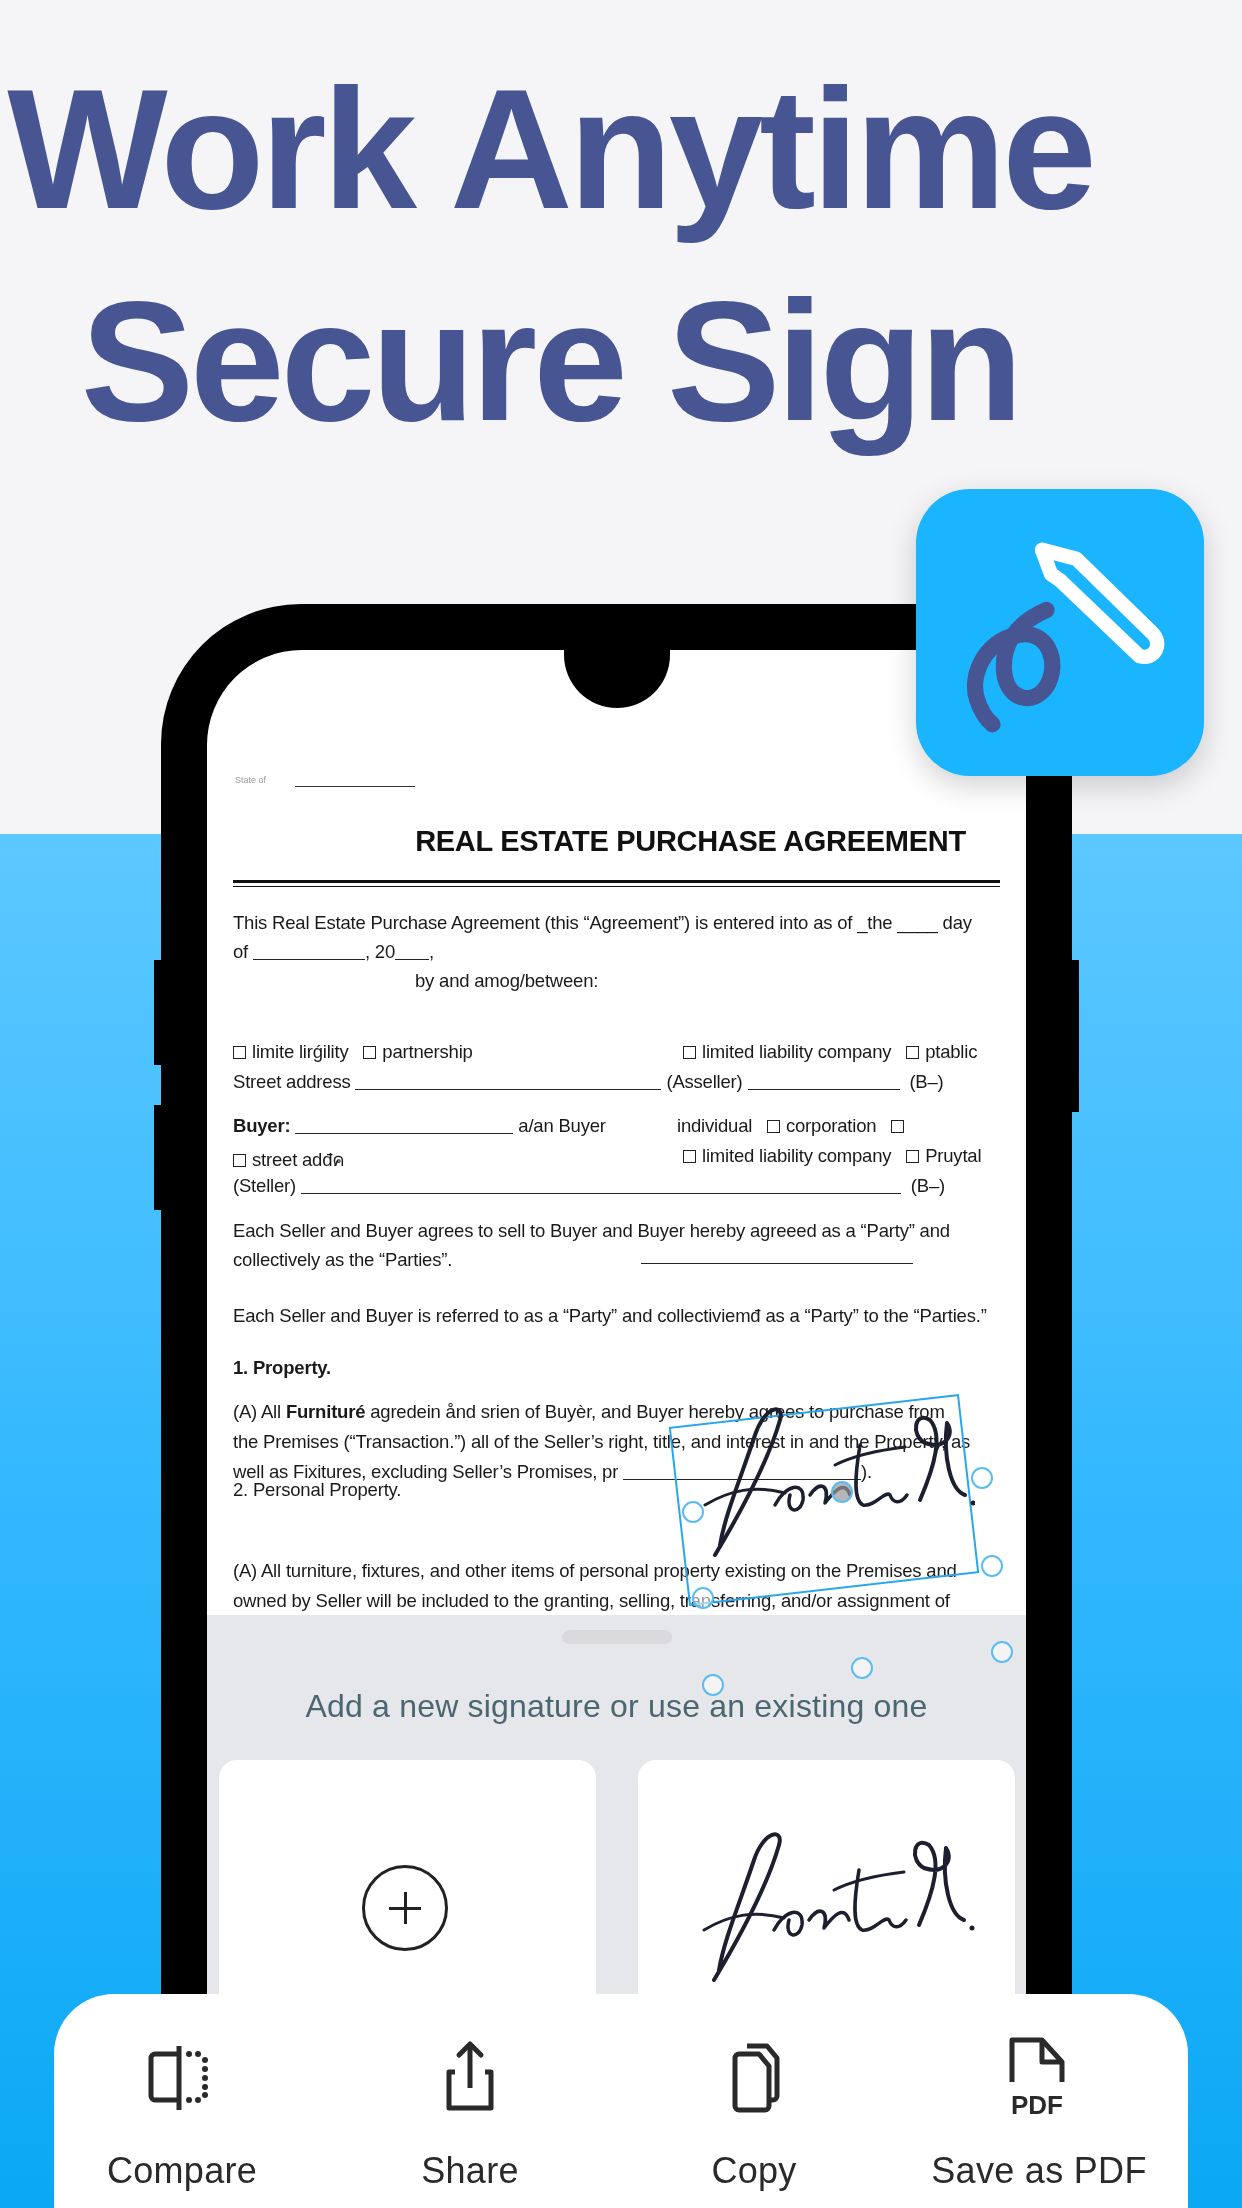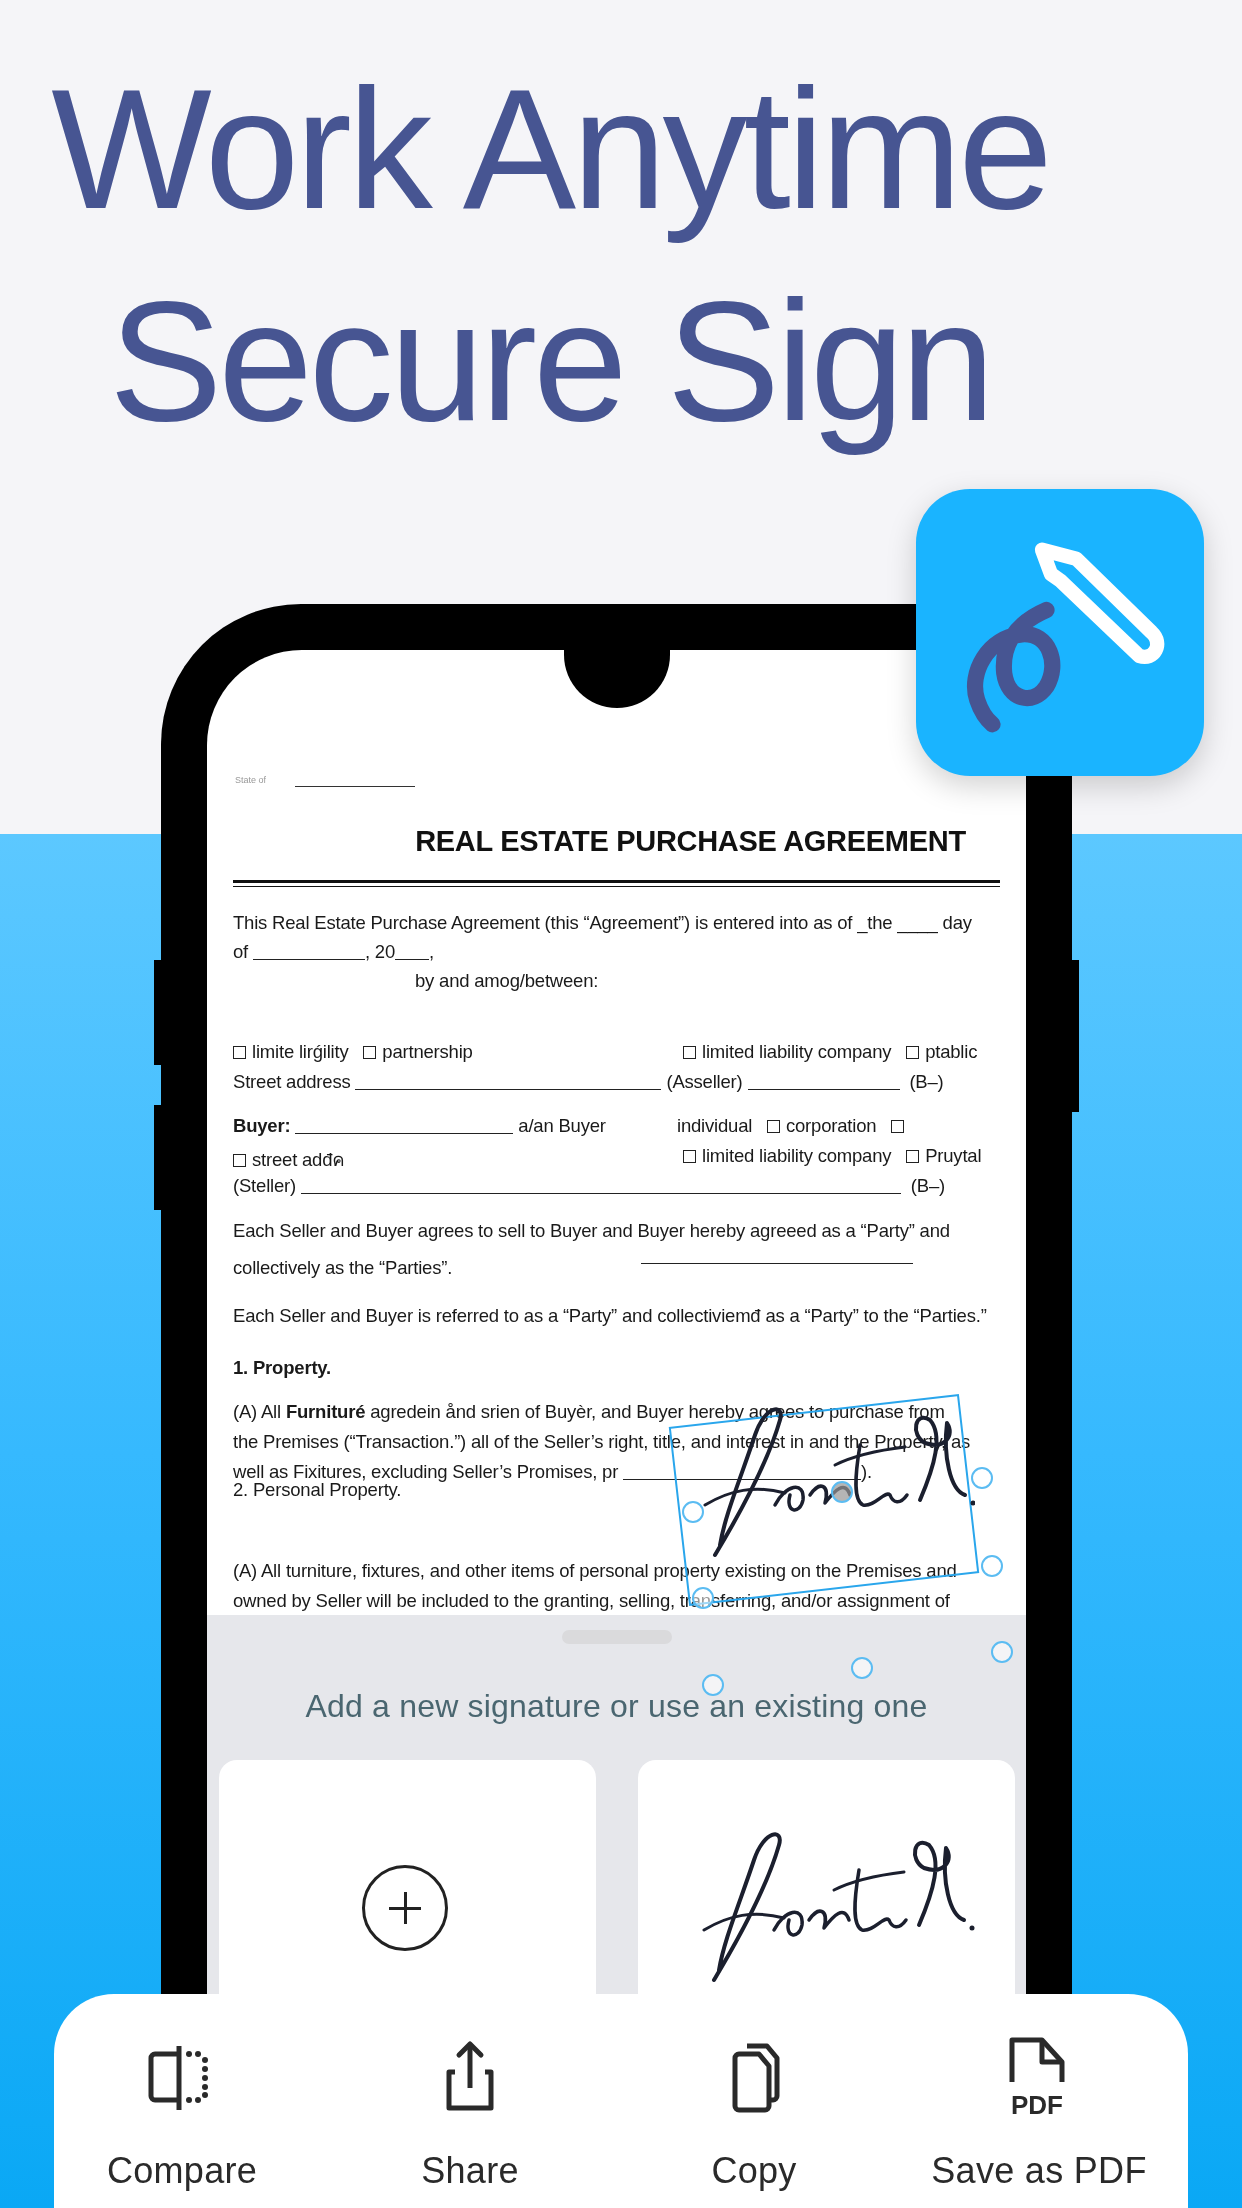--- a/index.html
+++ b/index.html
@@ -4,21 +4,21 @@
 <style>
   * { box-sizing: border-box; margin: 0; padding: 0; }
   html, body { width: 1242px; height: 2208px; overflow: hidden; }
   body { position: relative; background: #F5F5F8; font-family: "Liberation Sans", sans-serif; }
 
   .bg-top { position: absolute; left: 0; top: 0; width: 1242px; height: 834px; background: #F5F5F8; }
   .bg-blue { position: absolute; left: 0; top: 834px; width: 1242px; height: 1374px;
              background: linear-gradient(180deg, #5CC8FF 0%, #36B9FE 45%, #0AA8F5 100%); }
 
   .headline { position: absolute; left: 0; width: 1100px; text-align: center; color: #475592;
-              font-family: "Liberation Sans", sans-serif; font-weight: 400; font-size: 170px;
+              font-family: "Liberation Sans", sans-serif; font-weight: 700; font-size: 170px;
               letter-spacing: -4px; line-height: 1; }
   .headline.l1 { top: 64px; }
   .headline.l2 { top: 276px; }
 
   
   .phone { position: absolute; left: 161px; top: 604px; width: 911px; height: 1700px;
            background: #000; border-radius: 140px 140px 0 0; }
   .side-btn { position: absolute; background: #000; }
   .screen { position: absolute; left: 207px; top: 650px; width: 819px; height: 1560px;
             background: #FFFFFF; border-radius: 95px 95px 0 0; overflow: hidden; }
@@ -136,21 +136,21 @@
       <span class="box"></span><span>limited liability company</span>
       &nbsp;&nbsp;<span class="box"></span><span>Pruytal</span>
     </div>
     <div class="dl" style="left:26px;top:525px;">
       <span>(Steller)</span>
       <span class="uline" style="width:600px;"></span>
       &nbsp;<span>(B–)</span>
     </div>
 
     <div class="dl" style="left:26px;top:570px;">Each Seller and Buyer agrees to sell to Buyer and Buyer hereby agreeed as a “Party” and</div>
-    <div class="dl" style="left:26px;top:599px;margin-top:8px;">collectively as the “Parties”.</div>
+    <div class="dl" style="left:26px;top:599px;">collectively as the “Parties”.</div>
     <div class="uline" style="position:absolute;left:434px;top:600px;width:272px;"></div>
     <div class="dl" style="left:26px;top:655px;">Each Seller and Buyer is referred to as a “Party” and collectiviemđ as a “Party” to the “Parties.”</div>
 
     <div class="dl" style="left:26px;top:707px;font-weight:700;">1. Property.</div>
     <div class="dl" style="left:26px;top:751px;">
       <span>(A)  All </span><b>Furnituré</b><span> agredein ånd srien of Buyèr, and Buyer hereby agrees to purchase from</span>
     </div>
     <div class="dl" style="left:26px;top:781px;">the Premises (“Transaction.”) all of the Seller’s right, title, and interest in and the Property, as</div>
     <div class="dl" style="left:26px;top:811px;">
       <span>well as Fixitures, excluding Seller’s Promises, pr</span>

